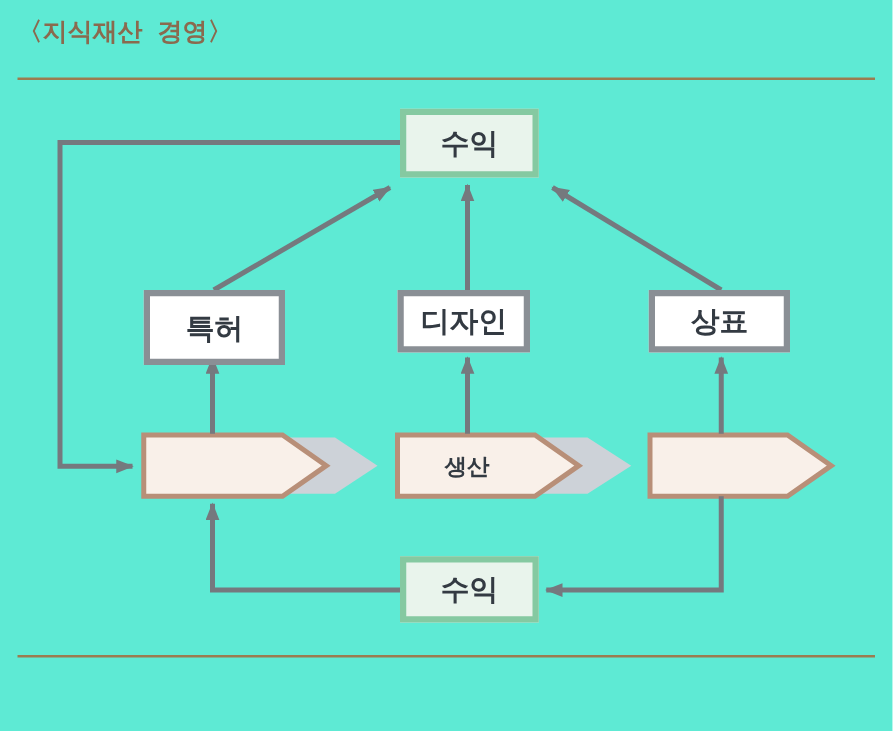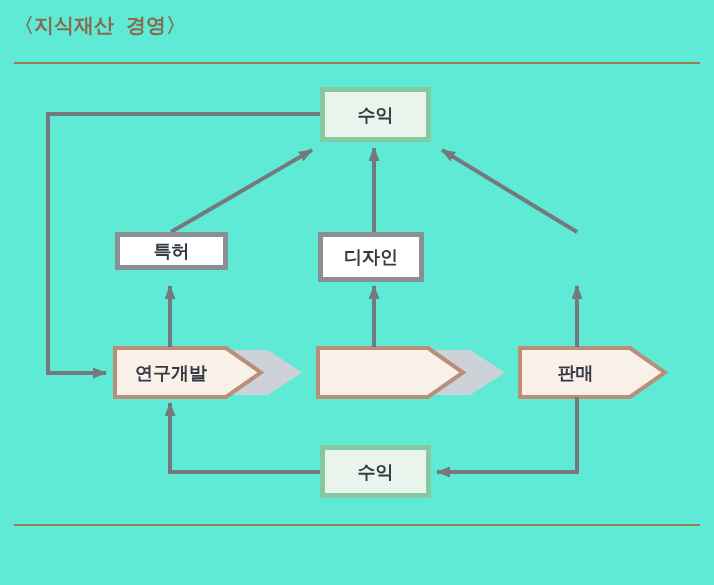--- a/index.html
+++ b/index.html
@@ -12,26 +12,26 @@
     font-size:20px;font-weight:700;color:#8a6a4e;letter-spacing:0;
   }
   .rule{
     position:absolute;left:14px;right:14px;height:1.5px;background:#9b7c50;
   }
   .rule-top{top:62px;}
   .rule-bottom{top:524px;}
   svg.wires{position:absolute;left:0;top:0;width:714px;height:585px;}
   .box{
     position:absolute;box-sizing:border-box;display:flex;align-items:center;justify-content:center;
-    font-size:18px;font-weight:700;color:#333a42;
+    font-size:23px;font-weight:700;color:#333a42;
   }
   .box-green{border:5px solid #85c9a1;background:#e9f4ec;}
   .box-gray{border:5px solid #8a8f95;background:#ffffff;}
   .rev-top{left:320px;top:87px;width:111px;height:55px;}
-  .ip-patent{left:115px;top:232px;width:113px;height:38px;}
+  .ip-patent{left:115px;top:232px;width:113px;height:60px;}
   .ip-design{left:318px;top:232px;width:106px;height:50px;}
   .ip-trademark{left:519px;top:232px;width:113px;height:50px;}
   .rev-bottom{left:320px;top:445px;width:111px;height:53px;}
   .proc-label{
     position:absolute;display:flex;align-items:center;justify-content:center;
     font-size:18px;font-weight:700;color:#333a42;
   }
   .lbl-rnd{left:115px;top:348px;width:112px;height:49px;}
   .lbl-production{left:318px;top:348px;width:111px;height:49px;}
   .lbl-sales{left:520px;top:348px;width:111px;height:49px;}
@@ -70,21 +70,21 @@
     <path d="M 374 347 L 374 286" fill="none" stroke="#75797e" stroke-width="4" marker-end="url(#ah)"></path>
     <path d="M 577 347 L 577 286" fill="none" stroke="#75797e" stroke-width="4" marker-end="url(#ah)"></path>
     <path d="M 577 397 L 577 472 L 437 472" fill="none" stroke="#75797e" stroke-width="4" marker-end="url(#ah)"></path>
     <path d="M 320 472 L 170 472 L 170 403" fill="none" stroke="#75797e" stroke-width="4" marker-end="url(#ah)"></path>
   </svg>
 
   <div class="box box-green rev-top">수익</div>
 
   <div class="box box-gray ip-patent">특허</div>
   <div class="box box-gray ip-design">디자인</div>
+  <div class="box box-gray ip-trademark">상표</div>
 
-  <div class="proc-label lbl-rnd">연구개발</div>
-  <div class="proc-label lbl-sales">판매</div>
+  <div class="proc-label lbl-production">생산</div>
 
   <div class="box box-green rev-bottom">수익</div>
 
   <div class="rule rule-bottom"></div>
 
 </div>
 
 </body></html>

